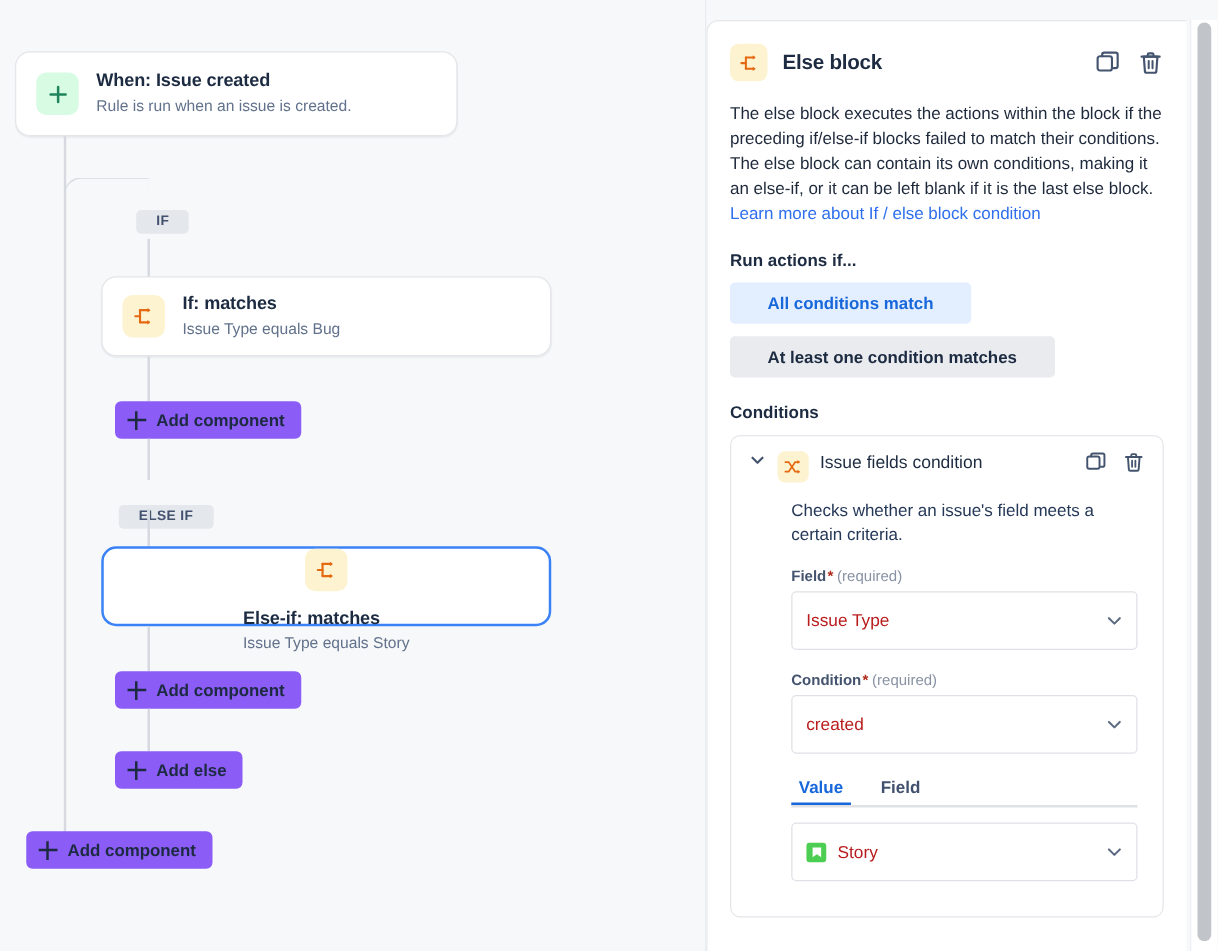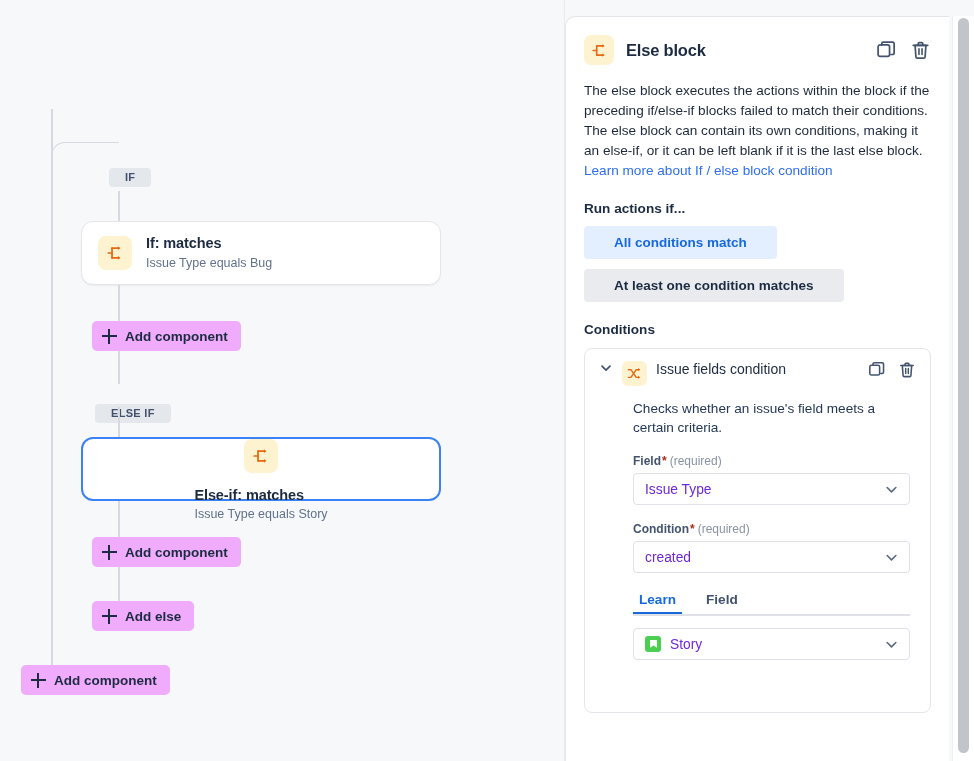--- a/index.html
+++ b/index.html
@@ -65,21 +65,21 @@
     font-size:11px;
     font-weight:600;
     letter-spacing:.3px;
     padding:2px 16px;
     border-radius:4px;
     line-height:15px;
   }
 
   .add-btn {
     position:absolute;
-    background:#f0abfc;
+    background:#8b5cf6;
     border:none;
     border-radius:5px;
     height:30px;
     display:flex; align-items:center; gap:8px;
     padding: 0 13px 0 10px;
     font-family:inherit;
     font-size:13.5px;
     font-weight:600;
     color:#1c2b41;
     cursor:pointer;
@@ -156,29 +156,29 @@
   .cond-body { padding-left:34px; padding-right:6px; }
   .cond-desc { margin-top:13px; font-size:13.6px; line-height:19px; color:#253858; }
 
   .fld-label { margin-top:17px; font-size:12px; font-weight:700; color:#44546f; }
   .fld-label .req { color:#ae2a19; font-weight:700; margin-left:1px;}
   .fld-label .opt { color:#8993a4; font-weight:400; margin-left:3px;}
 
   .select {
     margin-top:5px;
     width:100%;
-    height:32px;
+    height:47px;
     border:1px solid #dfe1e6;
     border-radius:4px;
     background:#fff;
     display:flex; align-items:center;
     padding: 0 11px;
     gap:8px;
     cursor:pointer;
-    font-size:13.8px; color:#6d28d9;
+    font-size:13.8px; color:#b91c1c;
   }
   .select .val { flex:1; display:flex; align-items:center; gap:9px; white-space:nowrap; overflow:hidden;}
   .chev-dn { width:13px; height:13px; flex:0 0 13px; opacity:.75; }
 
   .story-swatch {
     width:16px; height:16px; flex:0 0 16px;
     background:#4bce51; border-radius:3px;
     display:flex; align-items:center; justify-content:center;
   }
 
@@ -197,20 +197,31 @@
   #scroll-thumb {
     position:absolute; right:5px; top:2px; width:11px; height:735px;
     background:#c1c4c9; border-radius:6px;
   }
 </style>
 </head>
 <body>
 
 <div id="canvas">
 
+  <div class="node" style="left:12px; top:41px; width:354px; height:68px;">
+    <div class="node-icon icon-green">
+      <svg width="17" height="17" viewBox="0 0 17 17" aria-hidden="true">
+        <path d="M8.5 2.5v12M2.5 8.5h12" stroke="#1f845a" stroke-width="2" stroke-linecap="round"></path>
+      </svg>
+    </div>
+    <div class="node-texts">
+      <div class="node-title">When: Issue created</div>
+      <div class="node-sub">Rule is run when an issue is created.</div>
+    </div>
+  </div>
 
   <div class="line vline" style="left:51px; top:109px; width:1.5px; height:573px;"></div>
 
   <div class="corner" style="left:51px; top:142px; width:68px; height:34px;"></div>
 
   <div class="branch-tag" style="left:109px; top:168px;">IF</div>
 
   <div class="line vline" style="left:118px; top:191px; height:31px;"></div>
 
   <div class="node" style="left:81px; top:221px; width:360px; height:64px;">
@@ -387,21 +398,21 @@
         <div class="select">
           <span class="val">created</span>
           <span class="chev-dn">
             <svg width="13" height="13" viewBox="0 0 12 12" aria-hidden="true">
               <path d="M2 4.2L6 8.2l4-4" fill="none" stroke="#253858" stroke-width="1.5" stroke-linecap="round" stroke-linejoin="round"></path>
             </svg>
           </span>
         </div>
 
         <div class="tabs">
-          <button class="tab active">Learn</button>
+          <button class="tab active">Value</button>
           <button class="tab">Field</button>
         </div>
 
         <div class="select" style="margin-top:12px;">
           <span class="val">
             <span class="story-swatch">
               <svg width="9" height="10" viewBox="0 0 10 11" aria-hidden="true">
                 <path d="M1.2 1.1h7.6v8.6L5 7.1 1.2 9.7z" fill="#ffffff"></path>
               </svg>
             </span>

